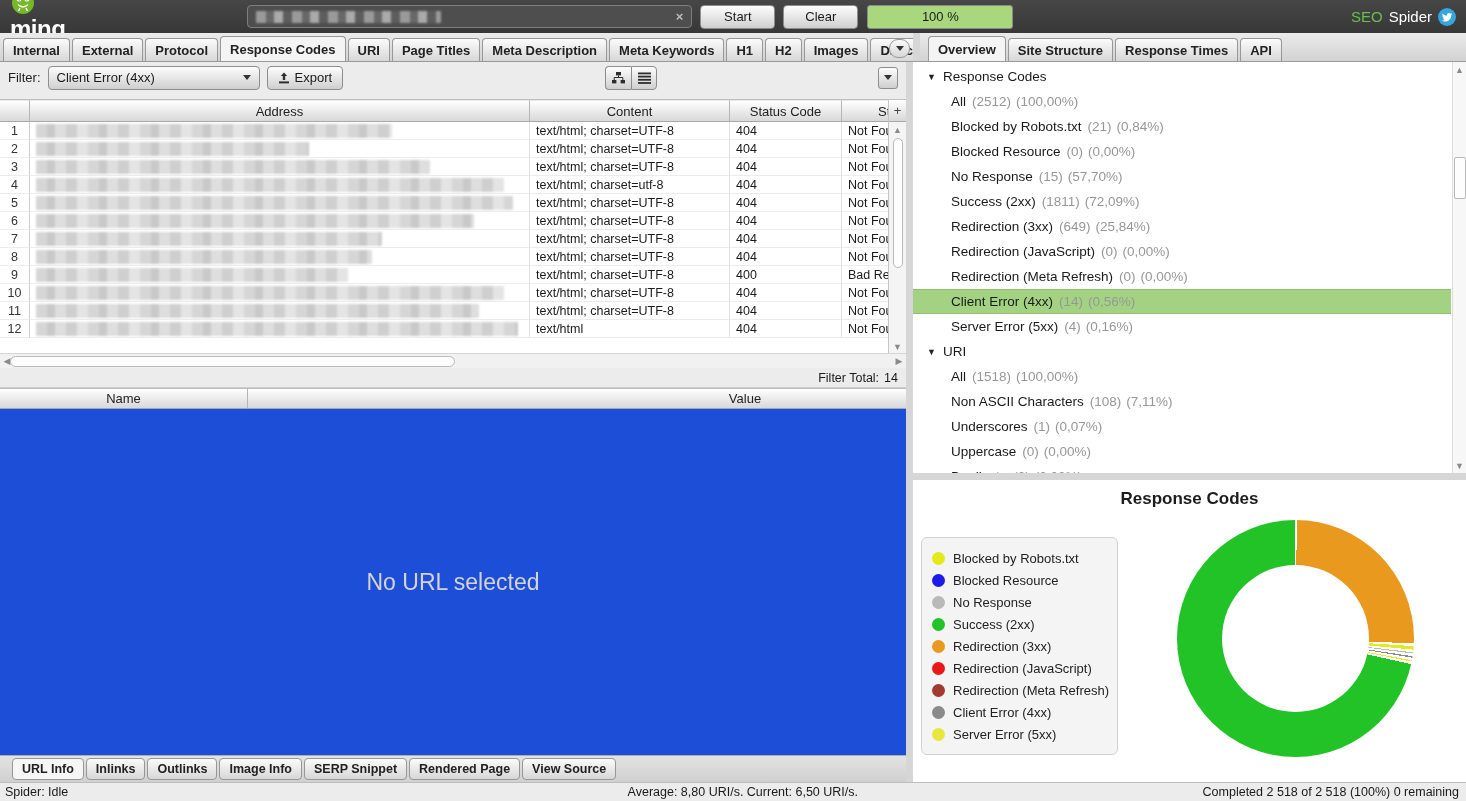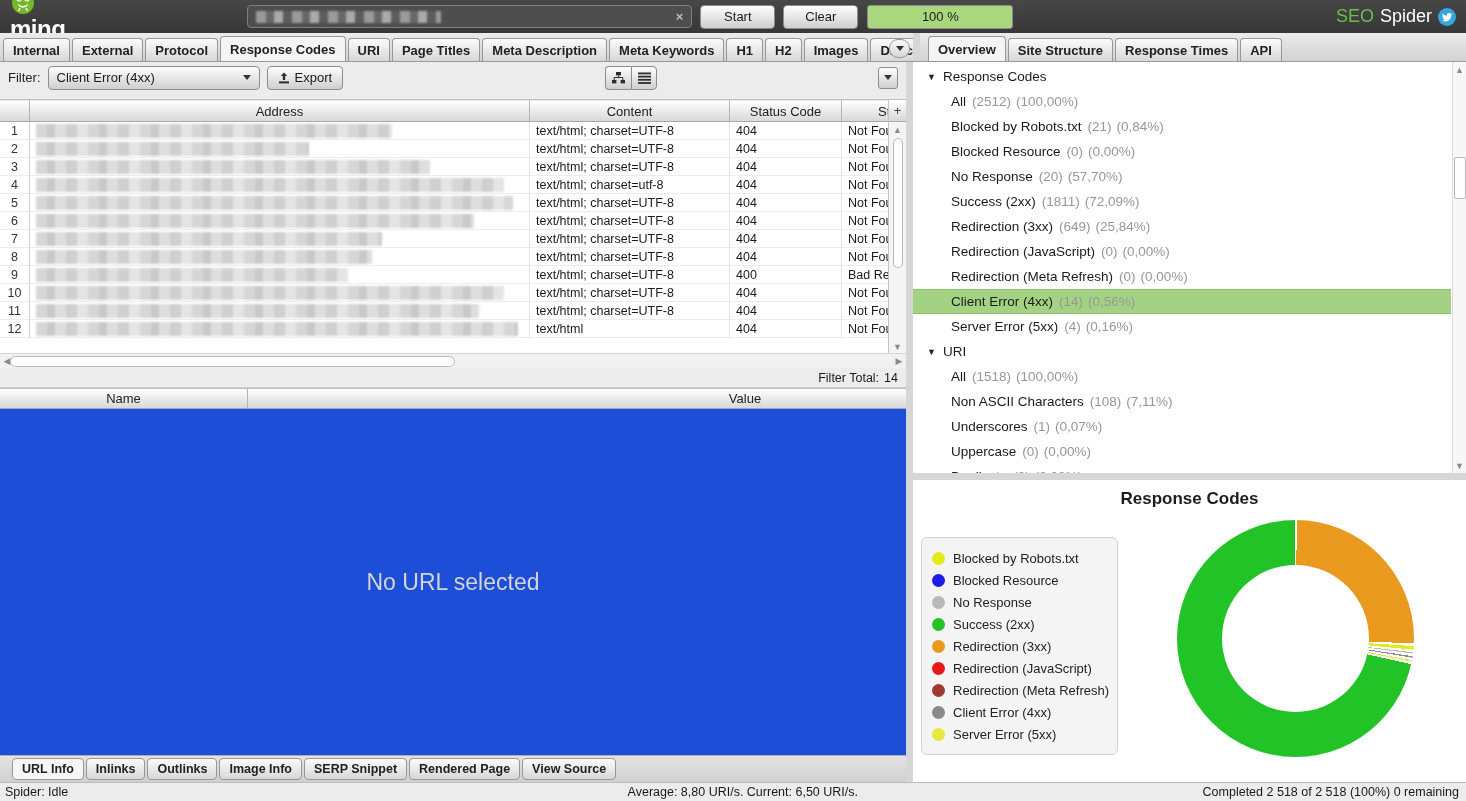--- a/index.html
+++ b/index.html
@@ -15,21 +15,21 @@
   .frog-badge{width:24px;height:24px;margin:0 1px;}
   .url-input{width:445px;height:23px;background:#4e4e4e;border:1px solid #7e7e7e;border-radius:4px;margin-left:182px;display:flex;align-items:center;padding:0 8px;}
   .url-redact{width:185px;height:12px;border-radius:1px;filter:blur(1.3px);
     background:repeating-linear-gradient(90deg,#9a9a9a 0 10px,#686868 10px 18px,#aaa 18px 27px,#5d5d5d 27px 36px);}
   .url-clear{margin-left:auto;color:#bdbdbd;font-size:13px;font-weight:bold;cursor:default;}
   .btn{height:24px;background:linear-gradient(#fdfdfd,#cfcfcf);border:1px solid #8d8d8d;border-radius:4px;
     display:flex;align-items:center;justify-content:center;font-size:13px;color:#1a1a1a;padding:0 10px;}
   .topbar .btn{width:75px;margin-left:8px;}
   .progressbar{width:146px;height:24px;margin-left:9px;background:#a9d77e;border:1px solid #8a8a8a;border-radius:3px;
     display:flex;align-items:center;justify-content:center;font-size:13px;color:#1c1c1c;}
-  .brand{margin-left:auto;display:flex;align-items:center;gap:6px;font-size:18px;}
+  .brand{margin-left:auto;display:flex;align-items:center;gap:6px;font-size:15px;}
   .brand .seo{color:#6abf4b;}
   .brand .spider{color:#fff;}
 
   
   .tabstrip-row{height:29px;flex:0 0 auto;display:flex;background:linear-gradient(#ebebeb,#d2d2d2);border-bottom:1px solid #9a9a9a;}
   .tabs-left{width:913px;flex:0 0 auto;display:flex;align-items:flex-end;padding-left:3px;overflow:hidden;position:relative;}
   .tabs-right{flex:1;display:flex;align-items:flex-end;padding-left:8px;border-left:7px solid #d6d6d6;}
   .tab{height:23px;display:flex;align-items:center;padding:0 9px;margin-right:2px;border:1px solid #979797;border-bottom:none;
     border-radius:4px 4px 0 0;background:linear-gradient(#fbfbfb,#d7d7d7);font-weight:bold;font-size:13px;color:#222;white-space:nowrap;flex:0 0 auto;}
   .tab.active{background:#f4f4f4;height:25px;}
@@ -462,21 +462,21 @@
           </div>
             <div class="tree-item">
 
             <span class="t-label">Blocked Resource</span>
             <span class="t-count">(0)</span>
             <span class="t-pct">(0,00%)</span>
           </div>
             <div class="tree-item">
 
             <span class="t-label">No Response</span>
-            <span class="t-count">(20)</span>
+            <span class="t-count">(15)</span>
             <span class="t-pct">(57,70%)</span>
           </div>
             <div class="tree-item">
 
             <span class="t-label">Success (2xx)</span>
             <span class="t-count">(1811)</span>
             <span class="t-pct">(72,09%)</span>
           </div>
             <div class="tree-item">
 

